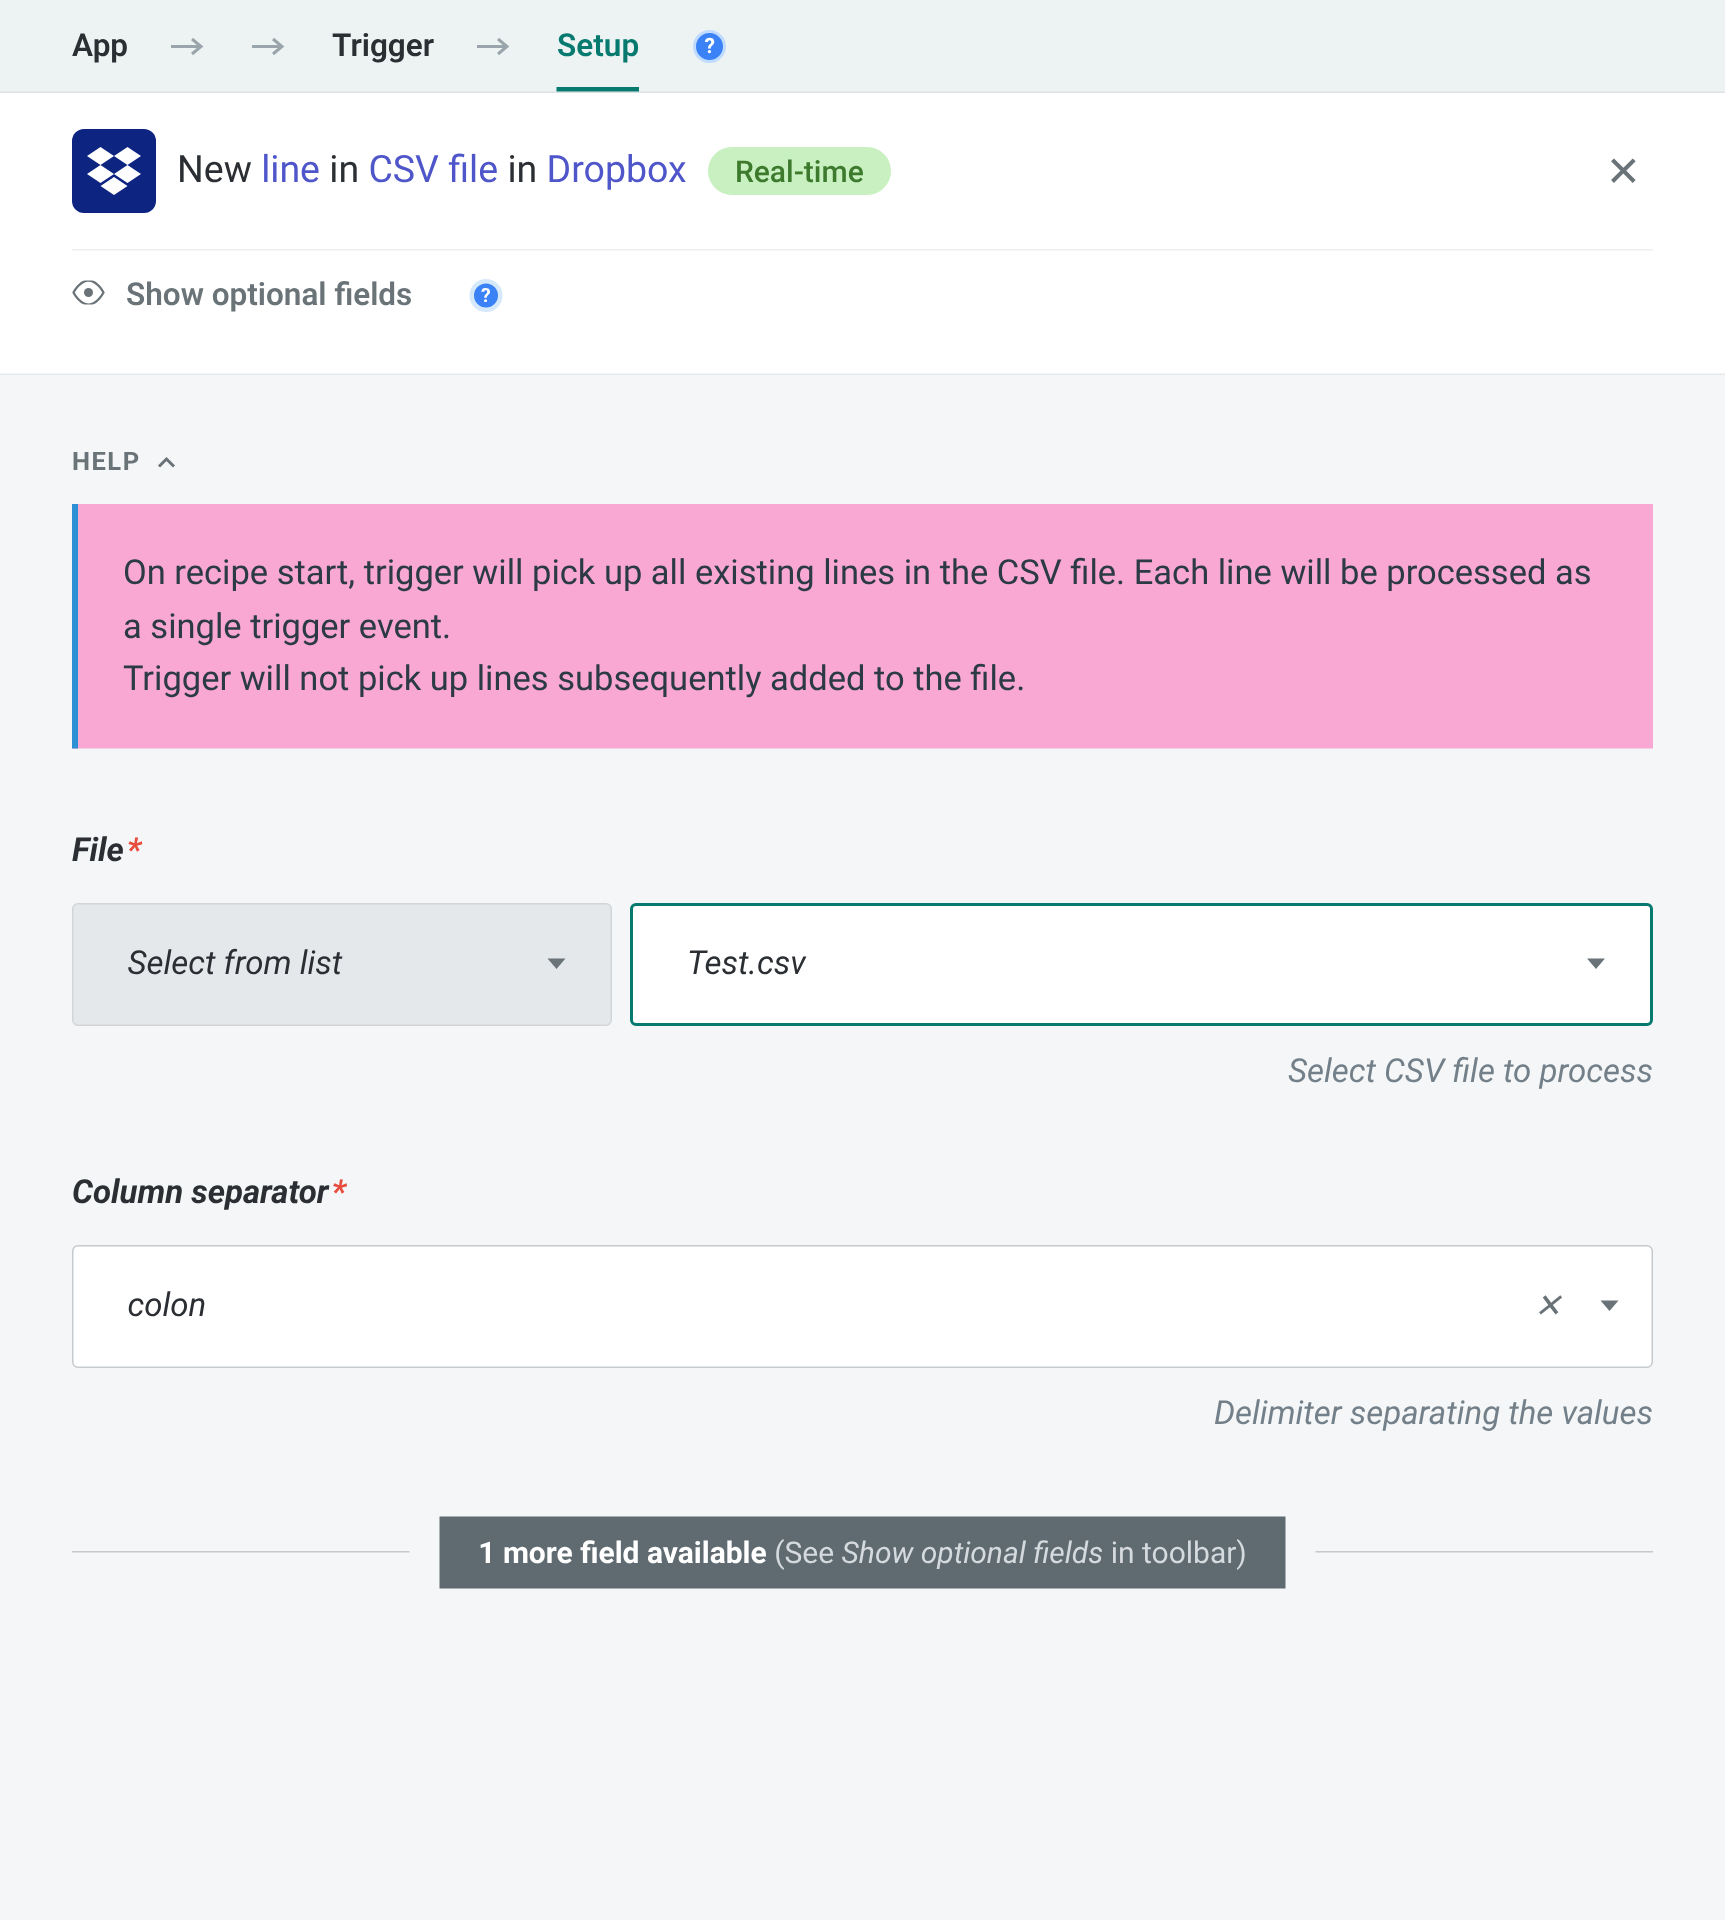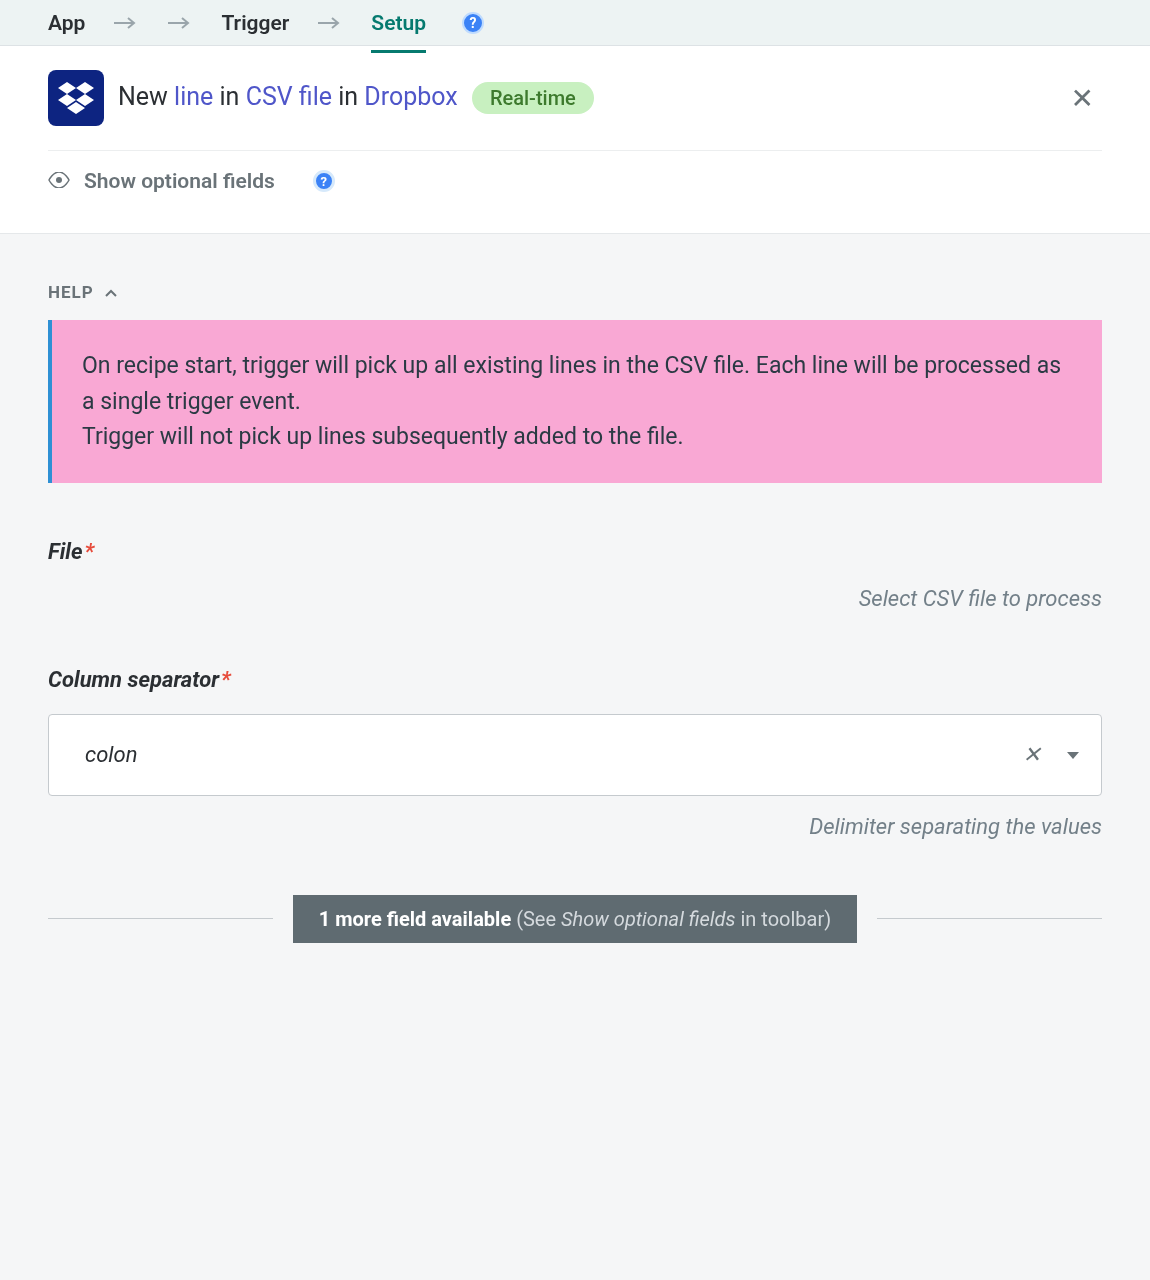--- a/index.html
+++ b/index.html
@@ -8,21 +8,21 @@
       background: #f5f6f7;
       width: 1150px;
       min-height: 1280px;
       color: #2b2f33;
     }
     .tab-bar {
       background: #edf3f3;
       display: flex;
       align-items: center;
       padding: 0 48px;
-      height: 46px;
+      height: 62px;
       border-bottom: 1px solid #dde2e5;
       gap: 28px;
     }
     .tab-item {
       font-size: 21px;
       font-weight: 600;
       color: #2b2f33;
       cursor: pointer;
       padding: 18px 0;
       position: relative;
@@ -307,20 +307,38 @@
   </div>
   <div class="help-box">
     <div>On recipe start, trigger will pick up all existing lines in the CSV file. Each line will be processed as a single trigger event.</div>
     <div>Trigger will not pick up lines subsequently added to the file.</div>
   </div>
 
   <div class="field-group">
     <div class="field-label">
       <span>File</span><span class="required-star">*</span>
     </div>
+    <div class="field-row">
+      <div class="select-mode">
+        <span>Select from list</span>
+        <span class="caret">
+          <svg width="16" height="10" viewBox="0 0 16 10">
+              <polygon points="2,2 14,2 8,9" fill="#6a7378"></polygon>
+            </svg>
+        </span>
+      </div>
+      <div class="value-select">
+        <span>Test.csv</span>
+        <span class="caret">
+          <svg width="16" height="10" viewBox="0 0 16 10">
+              <polygon points="2,2 14,2 8,9" fill="#6a7378"></polygon>
+            </svg>
+        </span>
+      </div>
+    </div>
     <div class="hint">Select CSV file to process</div>
   </div>
 
   <div class="field-group">
     <div class="field-label">
       <span>Column separator</span><span class="required-star">*</span>
     </div>
     <div class="value-select-plain">
       <span class="value-text">colon</span>
       <span class="clear-icon">✕</span>

